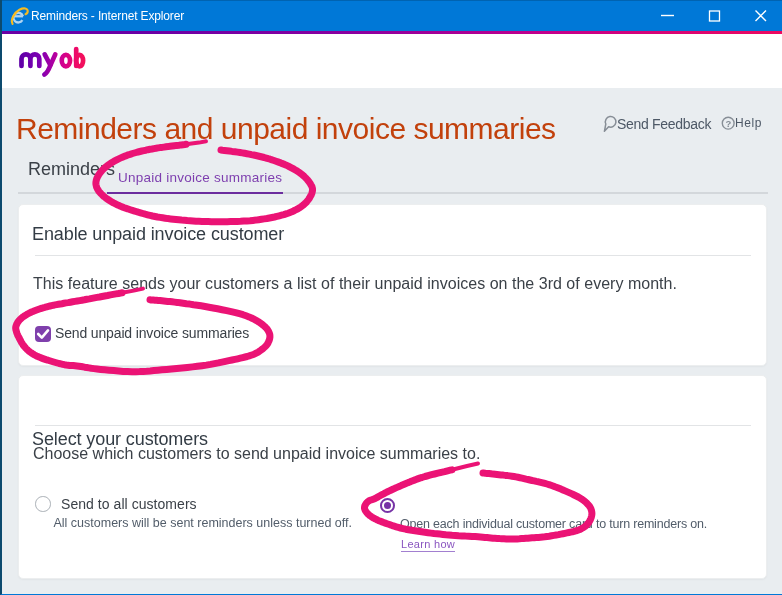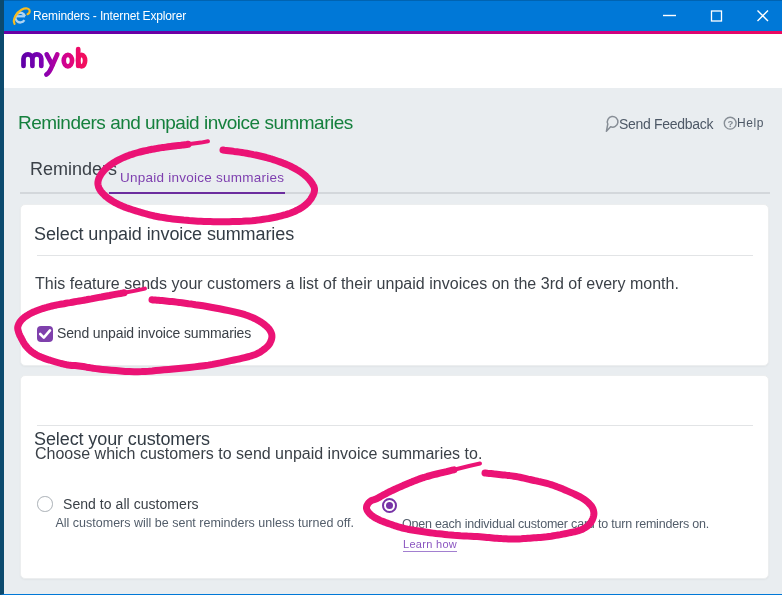--- a/index.html
+++ b/index.html
@@ -1,26 +1,26 @@
 <!DOCTYPE html>
 <html><head>
 <meta charset="utf-8">
 <style>
 * { margin:0; padding:0; box-sizing:border-box; }
 html,body { width:782px; height:595px; overflow:hidden; font-family:"Liberation Sans",sans-serif; }
 #win { position:relative; width:782px; height:595px; background:#e9edf0;
-  border-left:4px solid #0c4a6e; border-right:1px solid #0078d7; border-bottom:1px solid #0078d7; }
+  border-left:2px solid #0c4a6e; border-right:1px solid #0078d7; border-bottom:1px solid #0078d7; }
 .abs { position:absolute; }
 #titlebar { left:0; top:0; width:782px; height:31px; background:#0078d7; border-top:1px solid #0063b1; }
 #title { left:29px; top:9px; font-size:12px; color:#fff; letter-spacing:-0.15px; }
 #gradbar { left:0; top:31px; width:782px; height:3px;
   background:linear-gradient(90deg,#6a00a5 0%,#6a00a5 18%,#8b00a0 45%,#c4008c 70%,#ed0a60 100%); }
 #whiteband { left:0; top:34px; width:780px; height:54px; background:#fff; }
 #graybg { left:0; top:88px; width:780px; height:506px; background:#e9edf0; }
-#h1 { left:14px; top:112px; font-size:19px; color:#15803d; letter-spacing:-0.5px; }
+#h1 { left:14px; top:112px; font-size:30px; color:#c2410c; letter-spacing:-0.5px; }
 #feedback { left:615px; top:116px; font-size:14px; color:#4d5866; letter-spacing:-0.3px; }
 #help { left:733px; top:116px; font-size:12px; color:#4d5866; letter-spacing:0.55px; }
 #tab1 { left:26px; top:159px; font-size:18px; color:#3b4148; }
 #tab2 { left:116px; top:170px; font-size:13.5px; color:#7e3faf; letter-spacing:0.25px; }
 #tabline { left:105px; top:191.5px; width:176px; height:2.5px; background:#6b2d9e; z-index:3; }
 #tabborder { left:16px; top:192px; width:750px; height:2px; background:#d3d7db; }
 .card { left:16px; width:749px; background:#fff; border:1px solid #eceeef; border-radius:5px;
   box-shadow:0 1px 2px rgba(0,0,0,0.04); }
 #card1 { top:204px; height:162px; }
 #card2 { top:375px; height:204px; }
@@ -91,21 +91,21 @@
     <circle cx="7.2" cy="7.2" r="5.9" fill="none" stroke="#878e96" stroke-width="1.4"></circle>
     <text x="7.3" y="10.6" font-size="9.5" font-weight="bold" fill="#828a93" text-anchor="middle" font-family="Liberation Sans">?</text>
   </svg>
   <div class="abs" id="help">Help</div>
   <div class="abs" id="tab1">Reminders</div>
   <div class="abs" id="tab2">Unpaid invoice summaries</div>
   <div class="abs" id="tabline"></div>
   <div class="abs" id="tabborder"></div>
   <div class="abs card" id="card1"></div>
   <div class="abs card" id="card2"></div>
-  <div class="abs cardhead" id="ch1">Select unpaid invoice summaries</div>
+  <div class="abs cardhead" id="ch1">Enable unpaid invoice customer</div>
   <div class="abs divider" id="div1"></div>
   <div class="abs body" id="body1">This feature sends your customers a list of their unpaid invoices on the 3rd of every month.</div>
   <div class="abs" id="cb">
     <svg width="16" height="16" viewBox="0 0 16 16">
         <path d="M3.2 8.0 L6.8 11.6 L13.0 4.4" stroke="#fff" stroke-width="2.6" fill="none" stroke-linecap="round" stroke-linejoin="round"></path>
       </svg>
   </div>
   <div class="abs" id="cblabel">Send unpaid invoice summaries</div>
   <div class="abs cardhead" id="ch2">Select your customers</div>
   <div class="abs divider" id="div2"></div>

